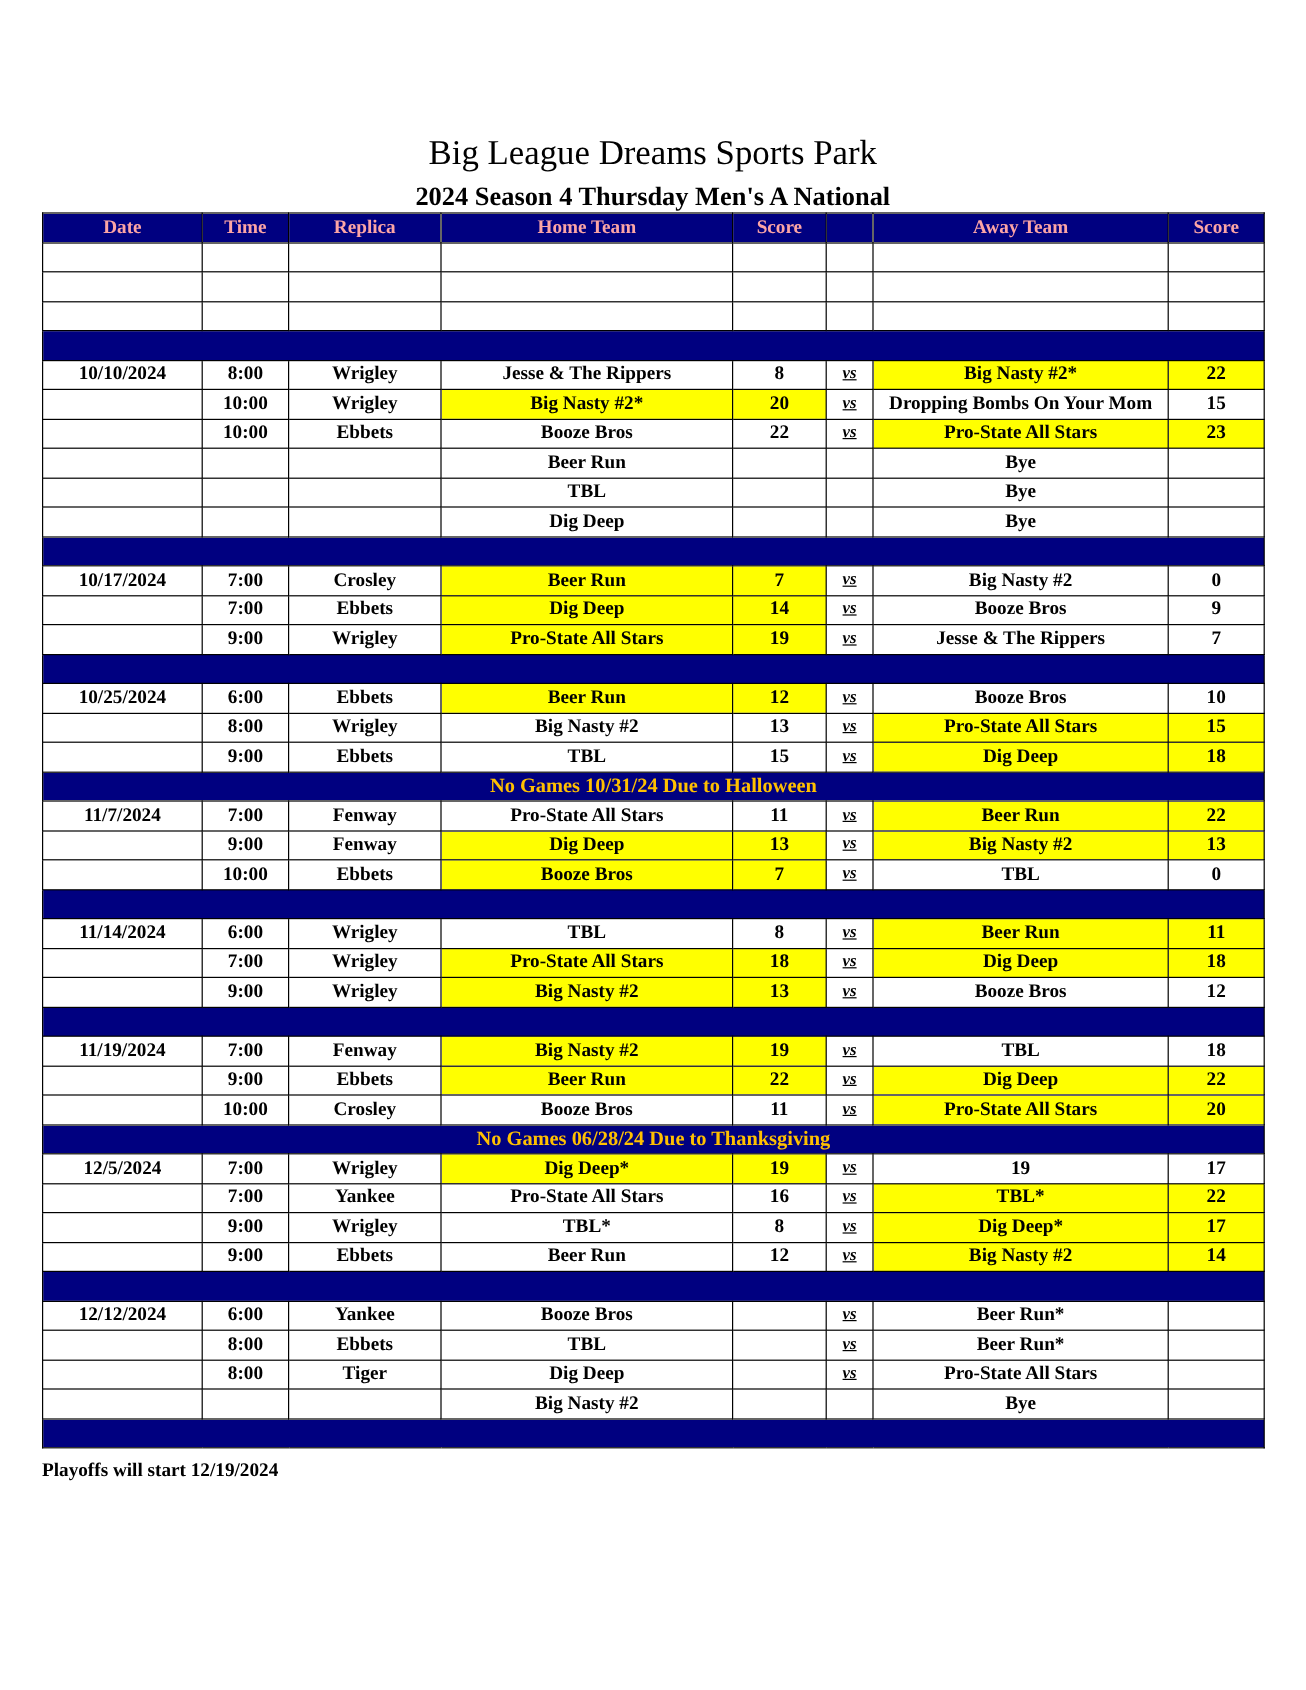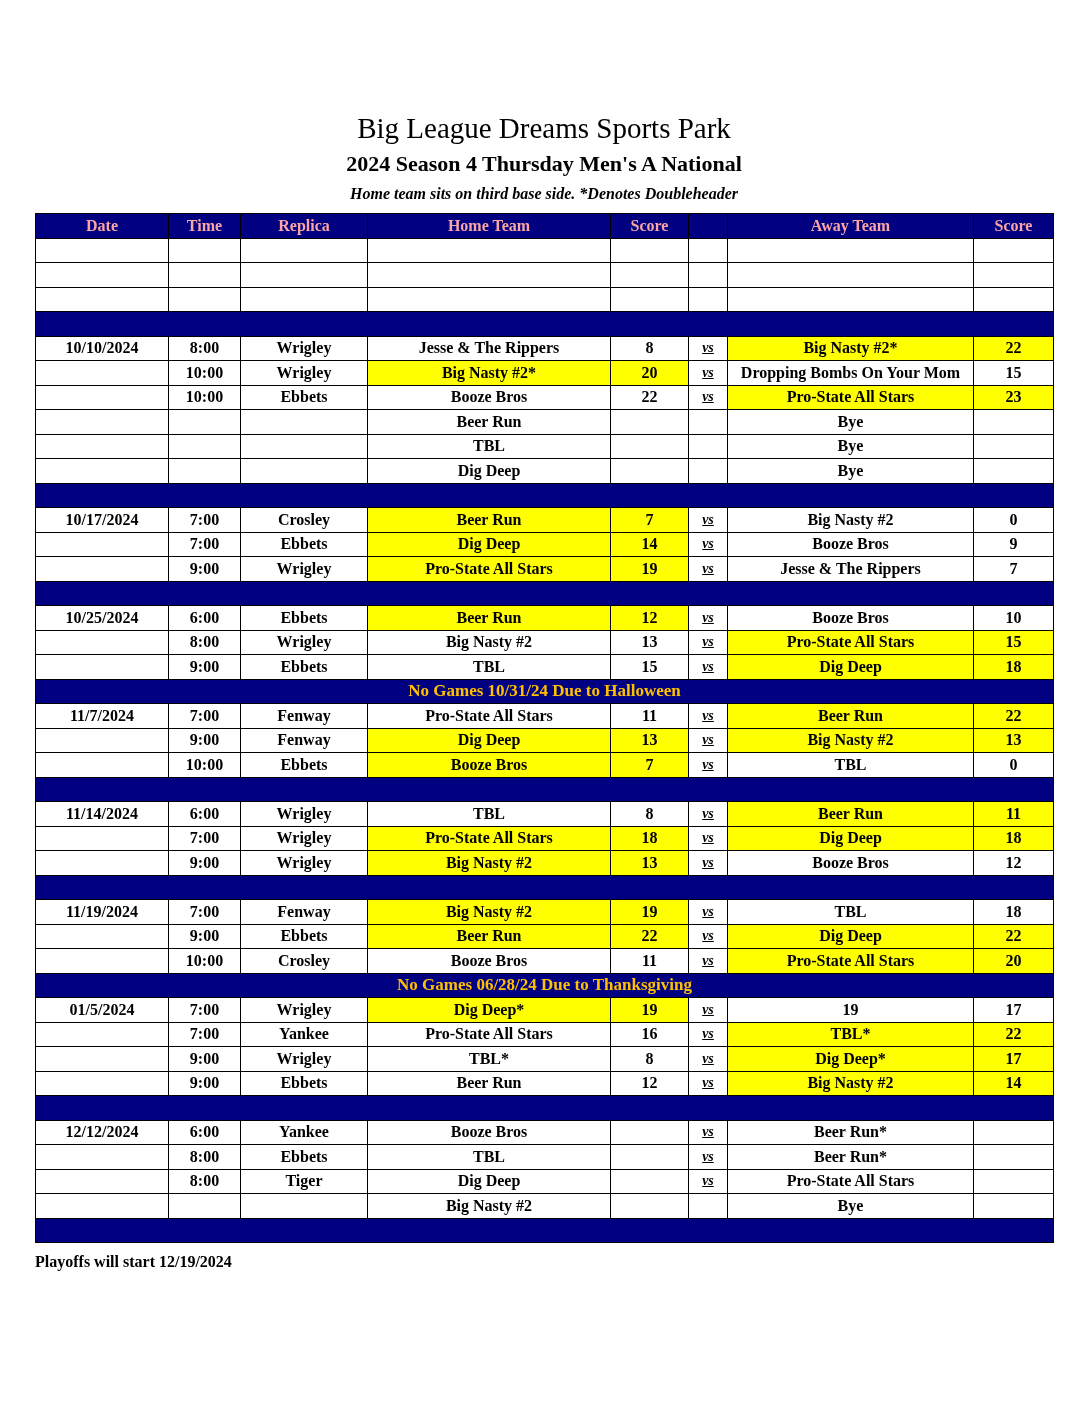--- a/index.html
+++ b/index.html
@@ -69,21 +69,20 @@
     font-weight: bold;
   }
 </style>
 </head>
 <body>
 
 <div class="page">
 
   <h1 class="title">Big League Dreams Sports Park</h1>
   <h2 class="subtitle">2024 Season 4 Thursday Men's A National</h2>
-  <div class="note">Home team sits on third base side.  *Denotes Doubleheader</div>
 
   <table class="schedule">
     <colgroup>
       <col style="width:133px">
       <col style="width:72px">
       <col style="width:127px">
       <col style="width:243px">
       <col style="width:78px">
       <col style="width:39px">
       <col style="width:246px">
@@ -357,21 +356,21 @@
           <td class="col-home">Booze Bros</td>
           <td class="col-hscore">11</td>
           <td class="col-vs">vs</td>
           <td class="col-away hl">Pro-State All Stars</td>
           <td class="col-ascore hl">20</td>
         </tr>
         <tr class="notice-row">
           <td colspan="8">No Games 06/28/24 Due to Thanksgiving</td>
         </tr>
         <tr>
-          <td class="col-date">01/5/2024</td>
+          <td class="col-date">12/5/2024</td>
           <td class="col-time">7:00</td>
           <td class="col-replica">Wrigley</td>
           <td class="col-home hl">Dig Deep*</td>
           <td class="col-hscore hl">19</td>
           <td class="col-vs">vs</td>
           <td class="col-away">19</td>
           <td class="col-ascore">17</td>
         </tr>
         <tr>
           <td class="col-date"></td>

